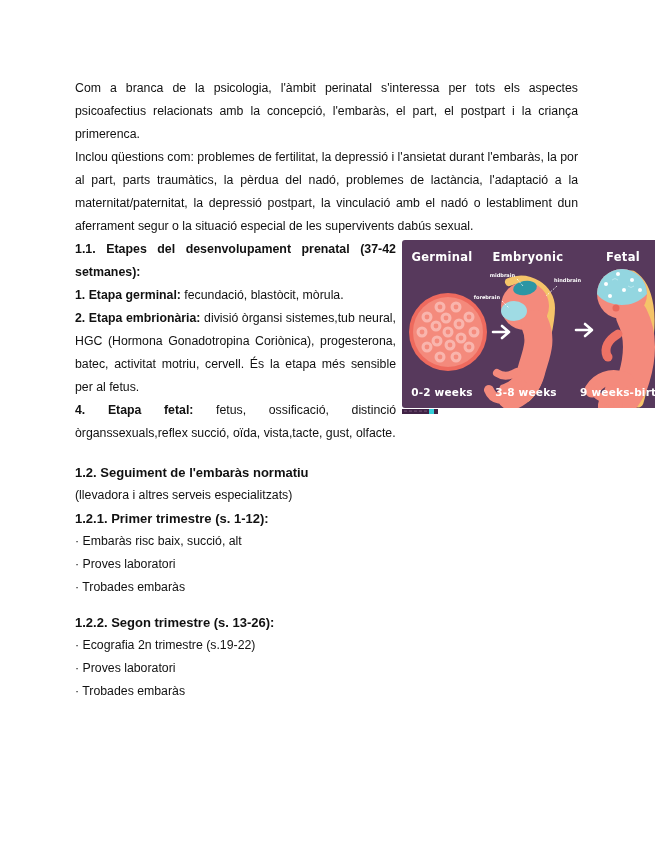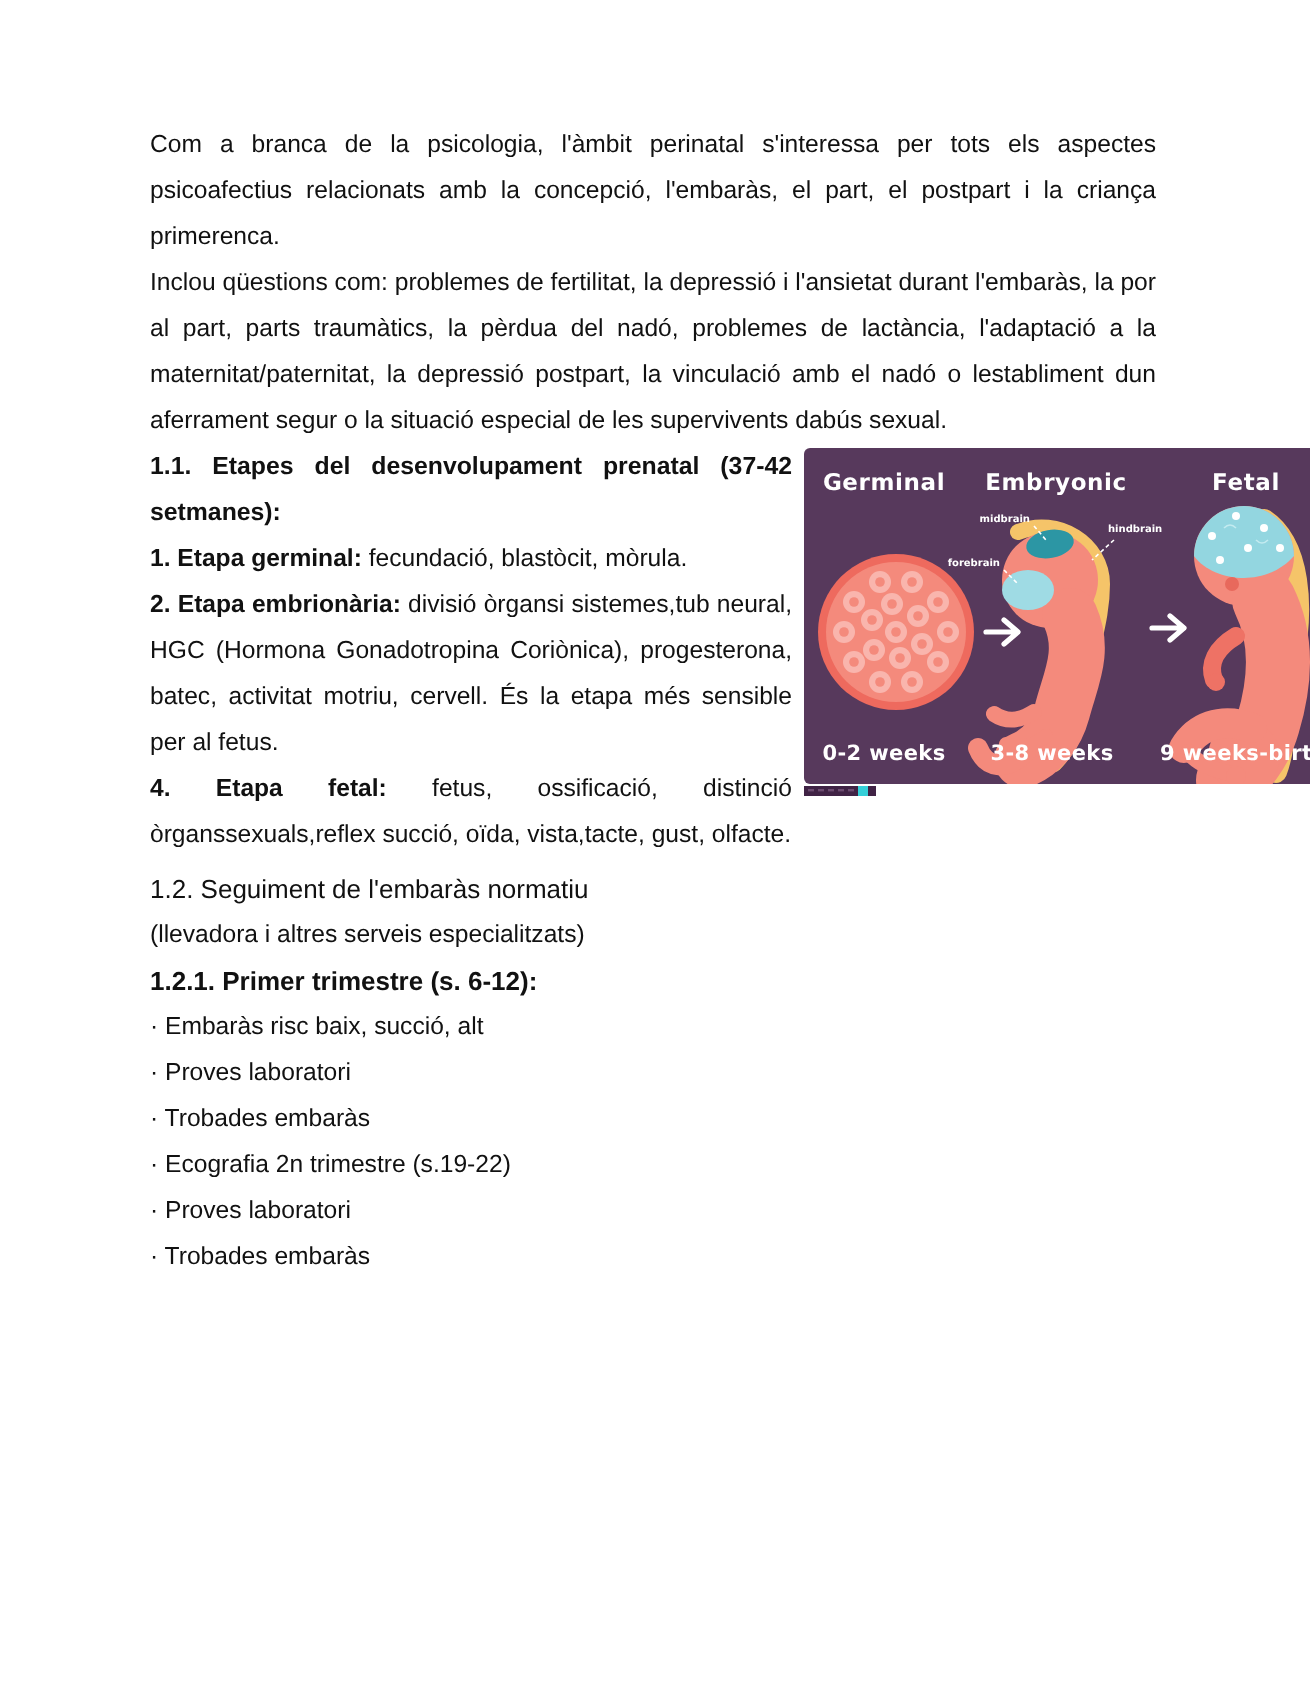--- a/index.html
+++ b/index.html
@@ -1,25 +1,25 @@
 <!DOCTYPE html>
 <html><head>
 <meta charset="utf-8">
 <style>
   html,body { margin:0; padding:0; background:#ffffff; }
   body { width:655px; height:848px; font-family:"Liberation Sans",sans-serif; color:#111; }
-  .page { box-sizing:border-box; width:655px; height:848px; padding:61px 77px 0 75px; overflow:hidden;border-radius:30px; }
+  .page { box-sizing:border-box; width:655px; height:848px; padding:77px 77px 0 75px; overflow:hidden;border-radius:30px; }
   p, h1, h2, h3 { margin:0; font-weight:normal; }
   .body-text { font-size:12.3px; line-height:23px; }
   .intro { text-align:justify; }
   h1.sec-title { font-size:13px; font-weight:bold; line-height:23px; margin-top:12px; }
   h2.s11-title { font-size:12.4px; font-weight:bold; line-height:23px; text-align:justify; }
   .stage-p { text-align:justify; }
   .stage-p b { font-weight:bold; }
-  h2.s12-title { font-size:13px; font-weight:normal; line-height:23px; margin-top:4px; clear:both; }
+  h2.s12-title { font-size:13px; font-weight:bold; line-height:23px; margin-top:16px; clear:both; }
   h3.sub-title { font-size:13px; font-weight:bold; line-height:23px; }
   h3.mt { margin-top:12px; }
   ul.plain { list-style:none; margin:0; padding:0; }
   ul.plain li { font-size:12.3px; line-height:23px; }
   figure.prenatal-fig { float:right; width:222px; height:174px; margin:2px -46px 24px 6px; padding:0; }
   figure.prenatal-fig svg { display:block; }
   .info-title { font:bold 11.5px "DejaVu Sans",sans-serif; fill:#ffffff; letter-spacing:.3px; }
   .info-week  { font:bold 10.5px "DejaVu Sans",sans-serif; fill:#ffffff; letter-spacing:.2px; }
   .info-tiny  { font:bold 5px "DejaVu Sans",sans-serif; fill:#ffffff; }
 </style>
@@ -145,26 +145,27 @@
 
   <p class="body-text stage-p"><b>1. Etapa germinal:</b><span> fecundació, blastòcit, mòrula.</span></p>
 
   <p class="body-text stage-p"><b>2. Etapa embrionària:</b><span> divisió òrgansi sistemes,tub neural, HGC (Hormona Gonadotropina Coriònica), progesterona, batec, activitat motriu, cervell. És la etapa més sensible per al fetus.</span></p>
 
   <p class="body-text stage-p"><b>4. Etapa fetal:</b><span> fetus, ossificació, distinció òrganssexuals,reflex succió, oïda, vista,tacte, gust, olfacte.</span></p>
 
   <h2 class="s12-title">1.2. Seguiment de l'embaràs normatiu</h2>
   <p class="body-text">(llevadora i altres serveis especialitzats)</p>
 
-  <h3 class="sub-title">1.2.1. Primer trimestre (s. 6-12):</h3>
+  <h3 class="sub-title">1.2.1. Primer trimestre (s. 1-12):</h3>
   <ul class="plain">
     <li>· Embaràs risc baix, succió, alt</li>
     <li>· Proves laboratori</li>
     <li>· Trobades embaràs</li>
   </ul>
 
+  <h3 class="sub-title mt">1.2.2. Segon trimestre (s. 13-26):</h3>
   <ul class="plain">
     <li>· Ecografia 2n trimestre (s.19-22)</li>
     <li>· Proves laboratori</li>
     <li>· Trobades embaràs</li>
   </ul>
 
 </div>
 
 </body></html>

